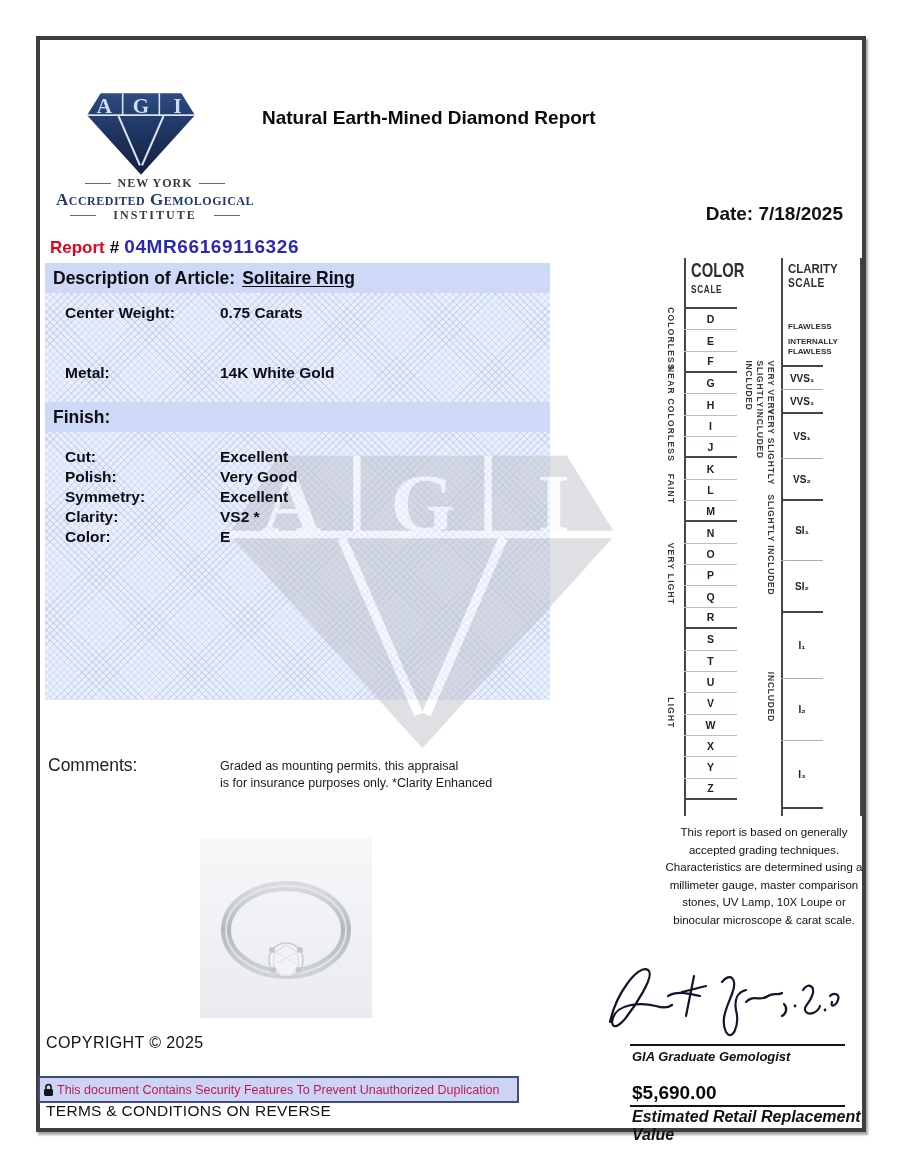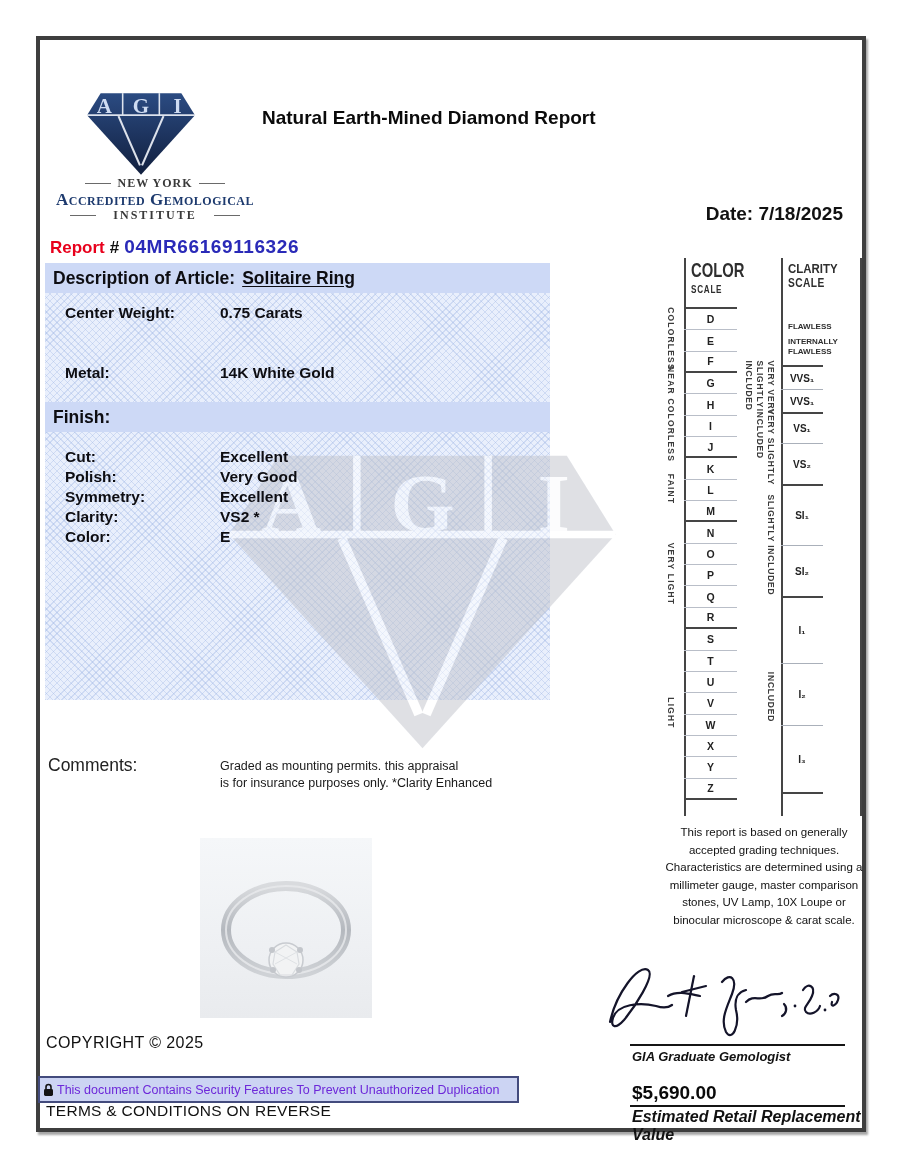--- a/index.html
+++ b/index.html
@@ -81,21 +81,21 @@
   .sig-svg{position:absolute;left:598px;top:952px;}
   .uline{position:absolute;height:2px;background:#151515;}
   .sig-title{position:absolute;left:632px;top:1049px;font-size:13px;font-weight:bold;font-style:italic;color:#111;}
   .amount{position:absolute;left:632px;top:1082px;font-size:19px;font-weight:bold;color:#0a0a0a;}
   .amount-label{position:absolute;left:632px;top:1108px;font-size:16px;font-weight:bold;font-style:italic;color:#111;}
 
   
   .copyright{position:absolute;left:46px;top:1034px;font-size:16px;color:#111;letter-spacing:.4px;}
   .security{position:absolute;left:38px;top:1076px;width:481px;height:27px;box-sizing:border-box;
             background:#ccd4f3;border:2px solid #434b7d;display:flex;align-items:center;gap:3px;
-            padding-left:3px;font-size:12.5px;color:#6d28d9;}
+            padding-left:3px;font-size:12.5px;color:#be185d;}
   .terms{position:absolute;left:46px;top:1102px;font-size:15.5px;color:#111;letter-spacing:.3px;}
 </style>
 </head>
 <body>
 
 <div class="page">
 
   <div class="frame"></div>
 
   <div class="logo">
@@ -248,21 +248,21 @@
     <div>
         <div class="rotlab" style="top: 84px;">COLORLESS</div>
         <div class="rotlab" style="top: 159px;">NEAR COLORLESS</div>
         <div class="rotlab" style="top: 234px;">FAINT</div>
         <div class="rotlab" style="top: 319px;">VERY LIGHT</div>
         <div class="rotlab" style="top: 458px;">LIGHT</div>
       </div>
     <div class="clarity-cells">
         <div class="qcell" style="height: 23px;">VVS₁</div>
         <div class="qcell dark" style="height: 24px;">VVS₁</div>
-        <div class="qcell" style="height: 30px;">VS₁</div>
+        <div class="qcell" style="height: 45px;">VS₁</div>
         <div class="qcell dark" style="height: 42px;">VS₂</div>
         <div class="qcell" style="height: 60px;">SI₁</div>
         <div class="qcell dark" style="height: 52px;">SI₂</div>
         <div class="qcell" style="height: 66px;">I₁</div>
         <div class="qcell" style="height: 62px;">I₂</div>
         <div class="qcell dark" style="height: 68px;">I₃</div>
       </div>
     <div>
         <div class="rotgrp" style="top: 133px;">
           <span>VERY VERY</span>

